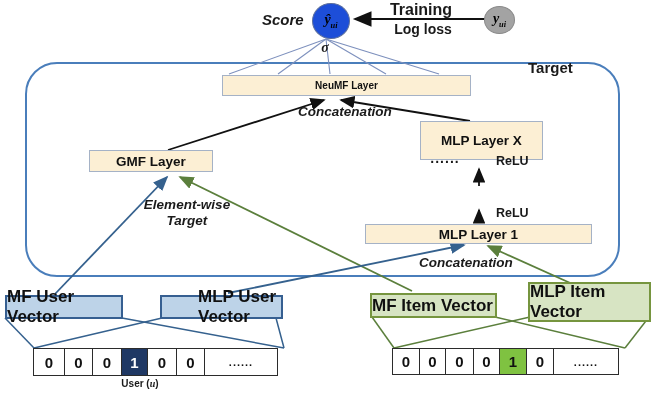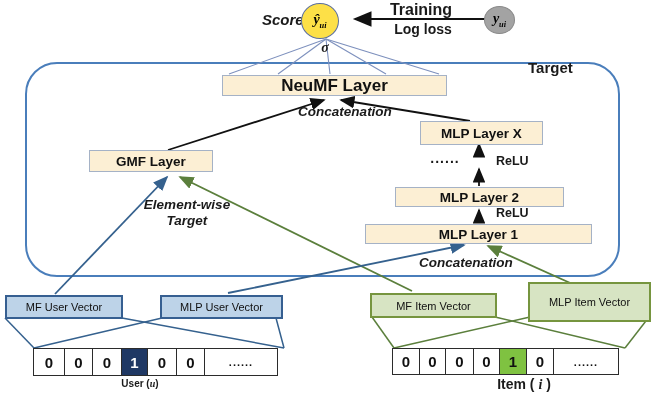--- a/index.html
+++ b/index.html
@@ -16,22 +16,22 @@
   .container-outline{
     position:absolute;left:25px;top:62px;width:591px;height:211px;
     border:2px solid #4A7EBB;border-radius:32px;background:transparent;
   }
   .nnbox{
     position:absolute;background:#FCEFD4;border:1.5px solid #A5B2C6;
     display:flex;align-items:center;justify-content:center;
     font-weight:bold;color:#111;box-sizing:border-box;
   }
   .vbox{
-    position:absolute;display:flex;align-items:center;justify-content:center;
-    font-weight:normal;color:#101010;font-size:11px;box-sizing:border-box;
+    position:absolute;display:flex;align-items:center;
+    font-weight:bold;color:#101010;font-size:17px;box-sizing:border-box;
   }
   .vbox.blue{background:#BDD3E8;border:2px solid #365F91;}
   .vbox.green{background:#D7E4C3;border:2px solid #76953F;}
   .circle{
     position:absolute;border-radius:50%;display:flex;align-items:center;
     justify-content:center;box-sizing:border-box;font-size:14px;
   }
   .onehot{position:absolute;display:flex;}
   .cell{
     height:28px;border:1.5px solid #2b2b2b;margin-left:-1.5px;
@@ -97,71 +97,68 @@
     <g stroke="#5B7F3C" stroke-width="1.5">
       <line x1="372" y1="317" x2="394" y2="348"></line>
       <line x1="495" y1="317" x2="625" y2="348"></line>
       <line x1="530" y1="317" x2="394" y2="348"></line>
       <line x1="649" y1="317" x2="625" y2="348"></line>
     </g>
   </svg>
 
   <div class="lbl" style="left:262px;top:11px;font-size:15px;font-style:italic;">Score</div>
 
-  <div class="circle" style="left:301px;top:3px;width:38px;height:36px;background:#fde047;border:1.5px solid #5C6F9E;">
+  <div class="circle" style="left:312px;top:3px;width:38px;height:36px;background:#1d4ed8;border:1.5px solid #5C6F9E;">
     <span class="math"><span>ŷ</span><sub>ui</sub></span>
   </div>
 
   <div class="lbl center" style="left:385px;top:1px;width:72px;font-size:16px;">Training</div>
   <div class="lbl center" style="left:385px;top:21px;width:76px;font-size:14px;">Log loss</div>
 
   <div class="circle" style="left:484px;top:6px;width:31px;height:28px;background:#a3a3a3;border:1.5px solid #8a8a8a;">
     <span class="math"><span>y</span><sub>ui</sub></span>
   </div>
 
   <div class="lbl" style="left:528px;top:11px;font-size:15px;margin-top:48px;">Target</div>
 
   <div class="lbl center math" style="left:305px;top:40px;width:40px;font-size:14px;">σ</div>
 
-  <div class="nnbox" style="left:222px;top:75px;width:225px;height:21px;font-size:17px;">
+  <div class="nnbox" style="left:222px;top:75px;width:249px;height:21px;font-size:10px;">
     <span>NeuMF Layer</span>
   </div>
 
   <div class="lbl center ital" style="left:285px;top:104px;width:120px;font-size:13.5px;">Concatenation</div>
 
   <div class="nnbox" style="left:89px;top:150px;width:124px;height:22px;font-size:13.5px;">
     <span>GMF Layer</span>
   </div>
 
   <div class="lbl center ital prewrap" style="left:126px;top:197px;width:122px;font-size:13.5px;line-height:16px;white-space:pre-line;">Element-wise
 Target</div>
 
-  <div class="nnbox" style="left:420px;top:121px;width:123px;height:24px;font-size:13.5px;">
+  <div class="nnbox" style="left:420px;top:121px;width:123px;height:39px;font-size:13.5px;">
     <span>MLP Layer X</span>
   </div>
 
   <div class="lbl" style="left:423px;top:150px;width:44px;font-size:14px;letter-spacing:1px;text-align:center;">......</div>
   <div class="lbl" style="left:496px;top:154px;font-size:12.5px;">ReLU</div>
 
-  <div class="nnbox" style="left:395px;top:187px;width:169px;height:20px;font-size:13.5px;">
-    <span>MLP Layer 2</span>
-  </div>
 
   <div class="lbl" style="left:496px;top:206px;font-size:12.5px;">ReLU</div>
 
   <div class="nnbox" style="left:365px;top:224px;width:227px;height:20px;font-size:13.5px;">
     <span>MLP Layer 1</span>
   </div>
 
   <div class="lbl center ital" style="left:406px;top:255px;width:120px;font-size:13.5px;">Concatenation</div>
 
   <div class="vbox blue" style="left:5px;top:295px;width:118px;height:24px;">
     <span>MF User Vector</span>
   </div>
-  <div class="vbox blue" style="left:160px;top:295px;width:123px;height:24px;">
+  <div class="vbox blue" style="left:160px;top:295px;width:123px;height:24px;padding-left:36px;">
     <span>MLP User Vector</span>
   </div>
   <div class="vbox green" style="left:370px;top:293px;width:127px;height:25px;">
     <span>MF Item Vector</span>
   </div>
   <div class="vbox green" style="left:528px;top:282px;width:123px;height:40px;">
     <span>MLP Item Vector</span>
   </div>
 
   <div class="onehot" style="left:33px;top:348px;">
@@ -179,17 +176,14 @@
 
   <div class="onehot" style="left:392px;top:348px;">
     <div class="cell" style="width:28px;height:27px;">0</div>
     <div class="cell" style="width:28px;height:27px;">0</div>
     <div class="cell" style="width:29px;height:27px;">0</div>
     <div class="cell" style="width:28px;height:27px;">0</div>
     <div class="cell hot-green" style="width:28px;height:27px;">1</div>
     <div class="cell" style="width:29px;height:27px;">0</div>
     <div class="cell dots" style="width:66px;height:27px;">......</div>
   </div>
-  <div class="lbl center" style="left:464px;top:376px;width:120px;font-size:14px;">
-    <span>Item ( </span><span class="math">i</span><span> )</span>
-  </div>
 
 </div>
 
 </body></html>

